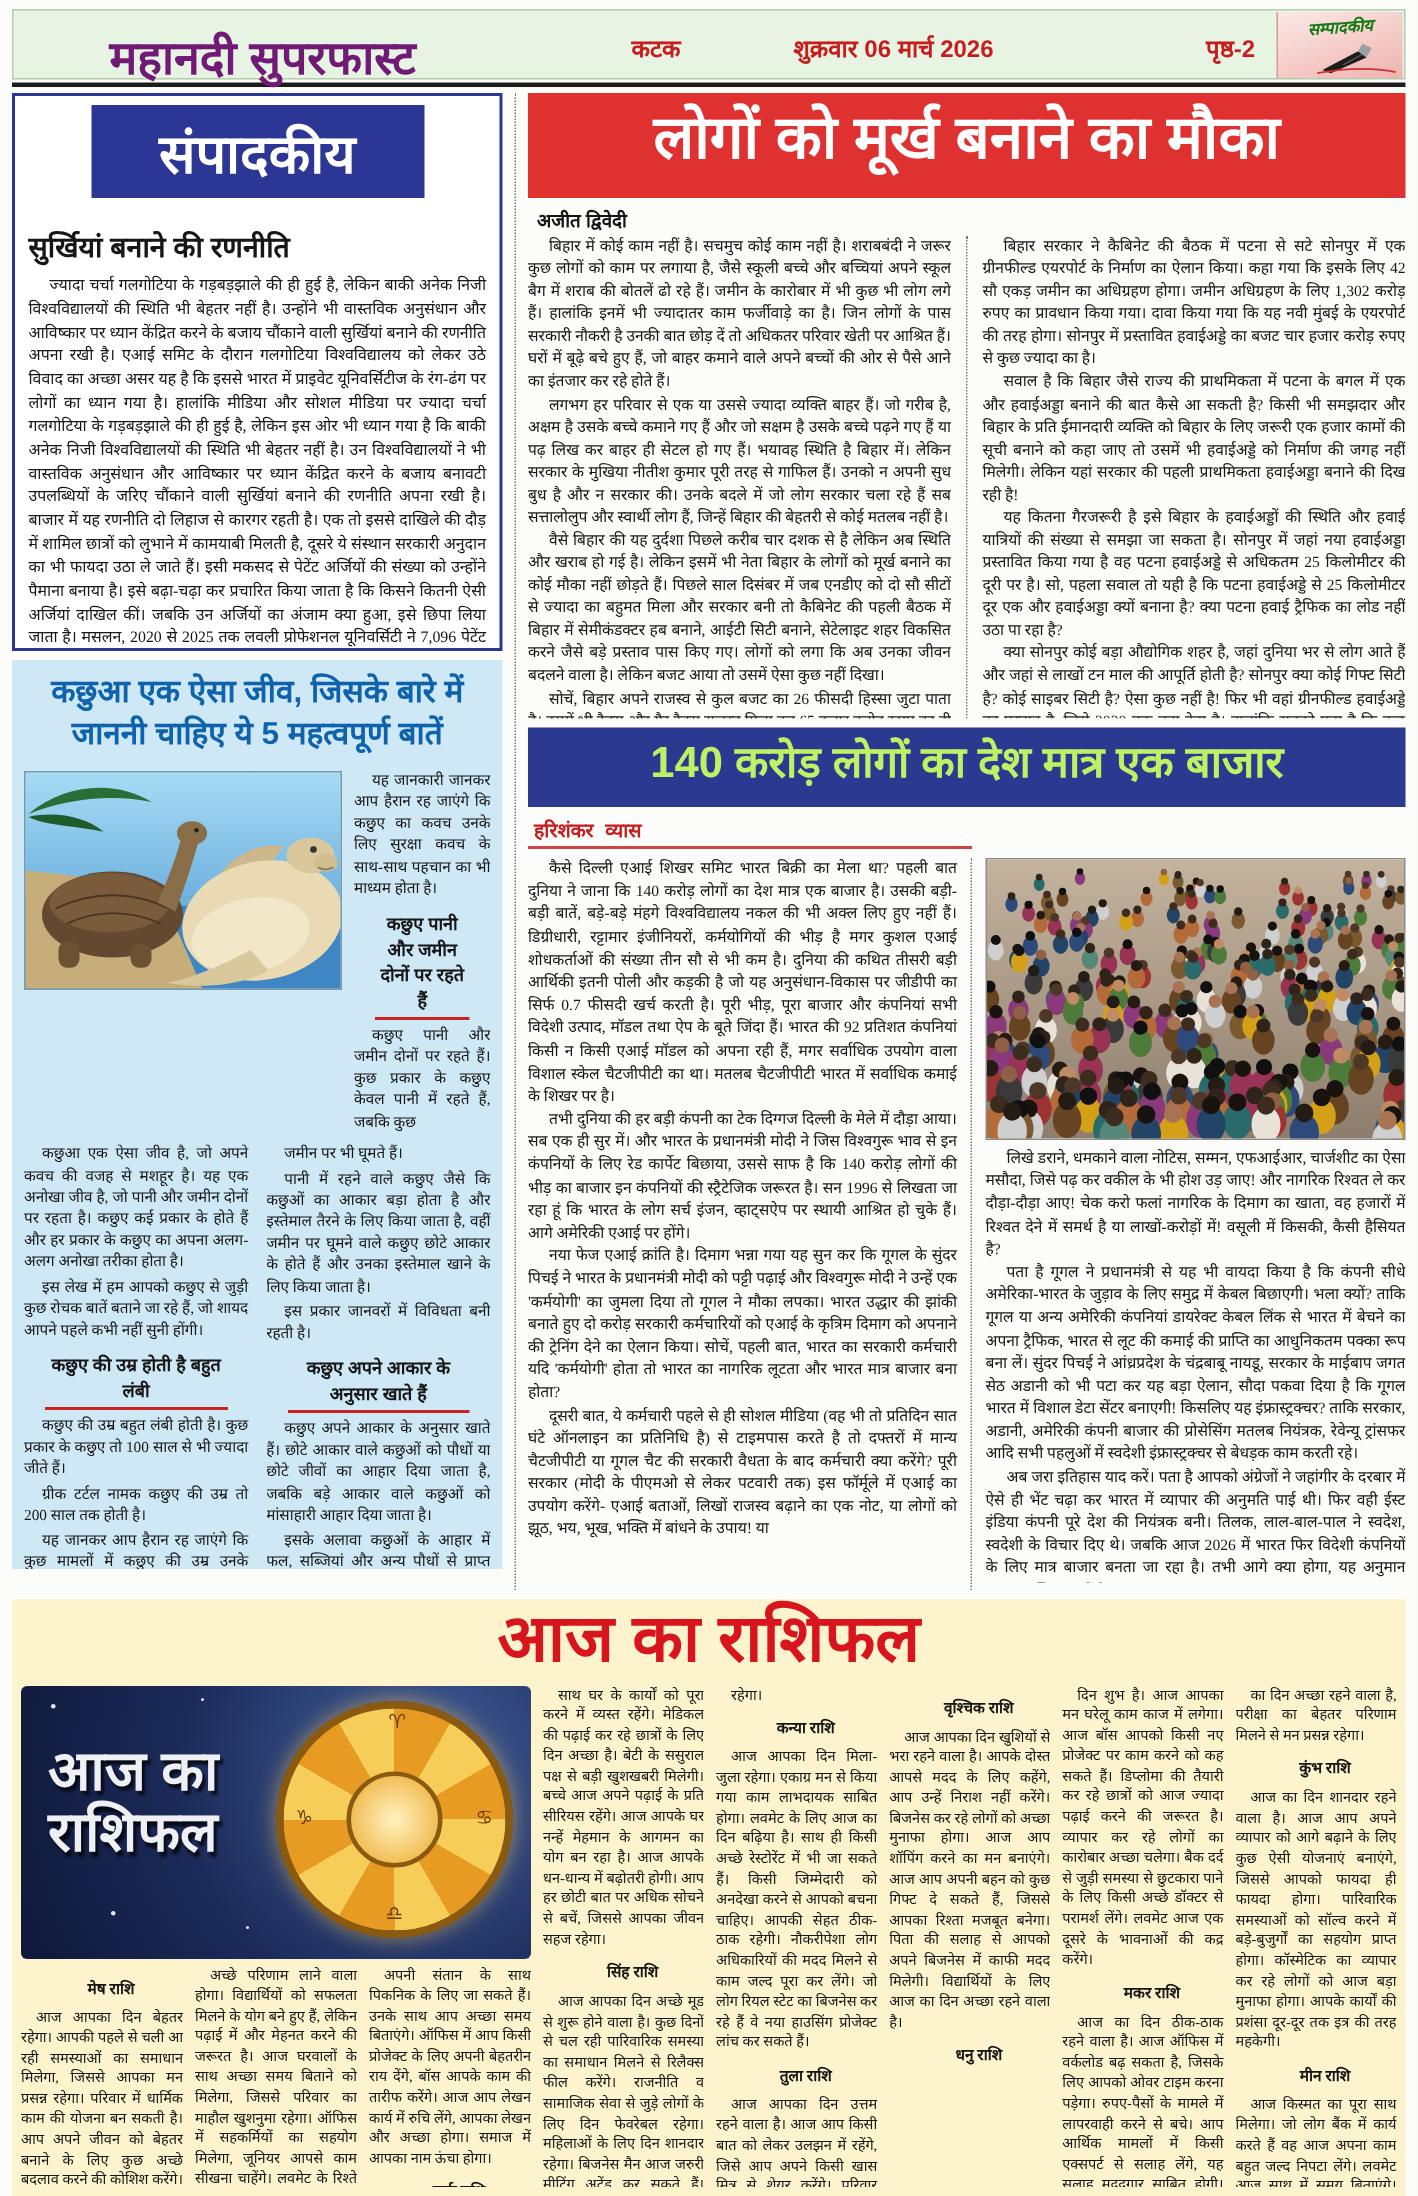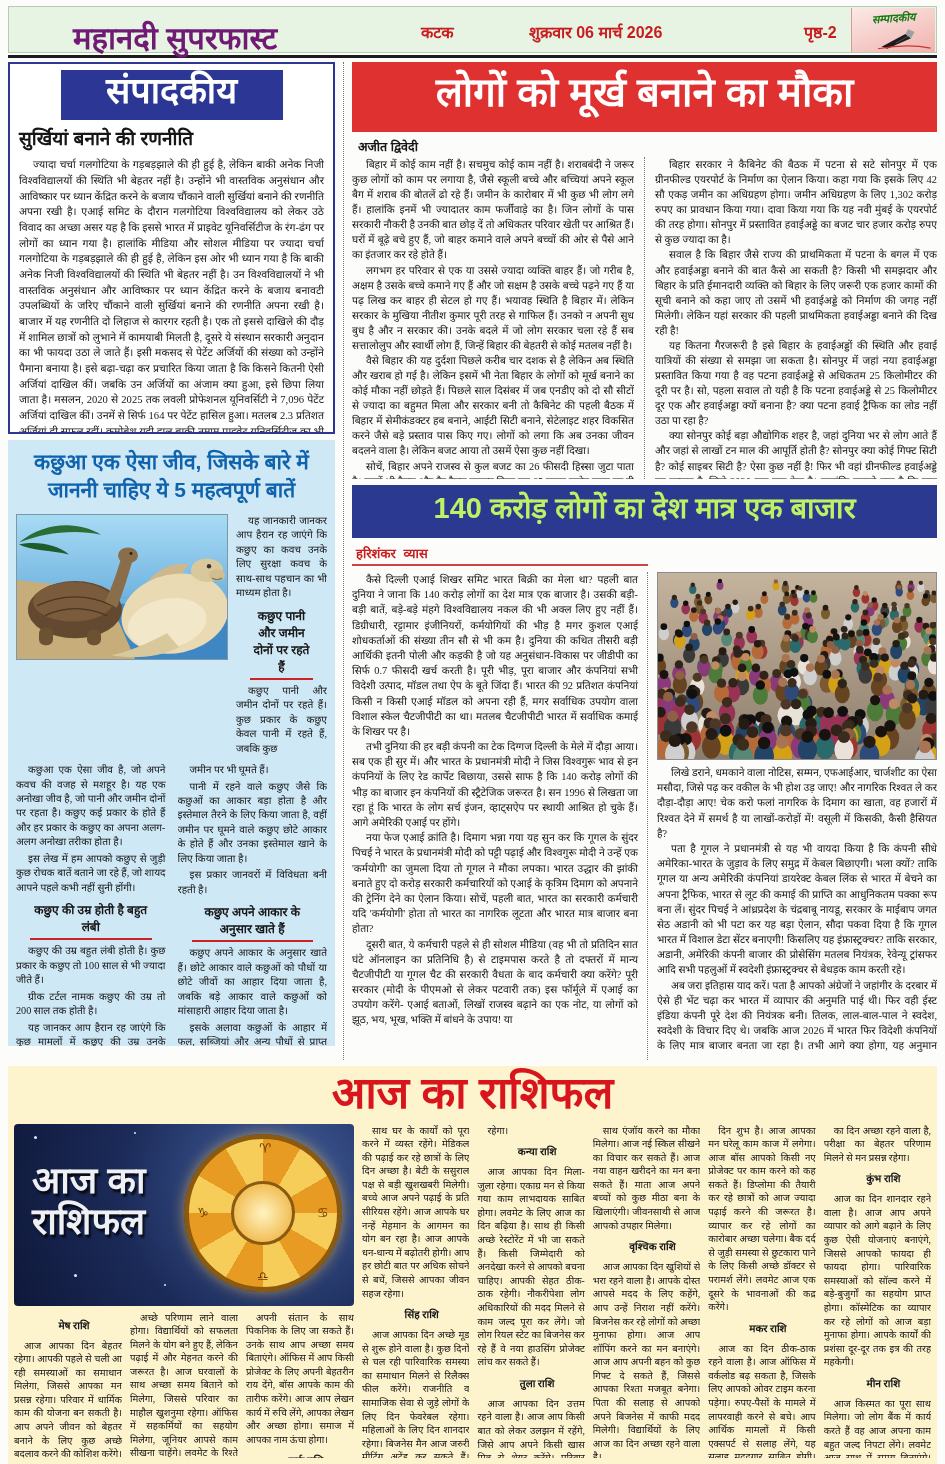--- a/index.html
+++ b/index.html
@@ -17,21 +17,21 @@
   .m-logo-label{color:#157a15;font-weight:bold;font-style:italic;font-size:11px;font-family:"Liberation Sans",sans-serif;text-align:center;transform:rotate(-4deg);padding-top:2px;}
   .m-logo svg{position:absolute;right:3px;bottom:1px;width:56px;height:24px;}
   .top-rule{border-top:3px solid #1c1c1c;margin:2px 0 4px;}
 
   .content{display:flex;}
   .left-col{width:327px;flex:none;}
   .right-col{flex:1;margin-left:8px;border-left:1px dotted #777;padding-left:8px;min-width:0;}
 
   
   .editorial{border:2px solid #2c3694;background:#fff;height:372px;padding:5px 9px;overflow:hidden;margin-bottom:6px;}
-  .ed-banner{background:#2c3694;color:#fff;width:222px;margin:1px auto 5px;text-align:center;font-family:"Liberation Sans",sans-serif;font-weight:bold;font-size:36px;padding:0 0 9px;line-height:1.15;}
+  .ed-banner{background:#2c3694;color:#fff;width:222px;margin:1px auto 19px;text-align:center;font-family:"Liberation Sans",sans-serif;font-weight:bold;font-size:36px;padding:12px 0 9px;line-height:1.15;}
   .ed-headline{font-family:"Liberation Sans",sans-serif;font-weight:bold;font-size:19px;margin:0 0 6px;}
   .para{font-size:10.6px;line-height:1.48;text-align:justify;margin:0;text-indent:14px;}
 
   
   .turtle{background:#cfe8f6;height:606px;padding:4px 8px;overflow:hidden;}
   .t-headline{color:#0f63ad;font-family:"Liberation Sans",sans-serif;font-weight:bold;font-size:21px;line-height:1.35;text-align:center;margin:4px 4px 9px;}
   .t-top{display:flex;gap:8px;justify-content:space-between;}
   .t-photo{width:212px;height:146px;flex:none;border:1px solid #7d96a8;background:#9fd4f2;}
   .t-photo svg{width:100%;height:100%;display:block;}
   .t-side{flex:1;min-width:0;overflow:hidden;}
@@ -753,21 +753,20 @@
             <p class="para">आज आपका दिन अच्छे मूड से शुरू होने वाला है। कुछ दिनों से चल रही पारिवारिक समस्या का समाधान मिलने से रिलैक्स फील करेंगे। राजनीति व सामाजिक सेवा से जुड़े लोगों के लिए दिन फेवरेबल रहेगा। महिलाओं के लिए दिन शानदार रहेगा। बिजनेस मैन आज जरुरी मीटिंग अटेंड कर सकते हैं। आज किसी से लिए उधार से छुटकारा मिलेगा। आज सिर दर्द की समस्या से आपको राहत मिलेगी। कुल मिलाकर आज आपका दिन बेहतरीन</p>
           </div>
           <div class="horo-col">
             <p class="para">रहेगा।</p>
             <div class="rashi-head">कन्या राशि</div>
             <p class="para">आज आपका दिन मिला-जुला रहेगा। एकाग्र मन से किया गया काम लाभदायक साबित होगा। लवमेट के लिए आज का दिन बढ़िया है। साथ ही किसी अच्छे रेस्टोरेंट में भी जा सकते हैं। किसी जिम्मेदारी को अनदेखा करने से आपको बचना चाहिए। आपकी सेहत ठीक-ठाक रहेगी। नौकरीपेशा लोग अधिकारियों की मदद मिलने से काम जल्द पूरा कर लेंगे। जो लोग रियल स्टेट का बिजनेस कर रहे हैं वे नया हाउसिंग प्रोजेक्ट लांच कर सकते हैं।</p>
             <div class="rashi-head">तुला राशि</div>
             <p class="para">आज आपका दिन उत्तम रहने वाला है। आज आप किसी बात को लेकर उलझन में रहेंगे, जिसे आप अपने किसी खास मित्र से शेयर करेंगे। परिवार वालों के साथ बाहर मूवी का प्लान बन सकता है। दोस्तों की बर्थडे पार्टी में जाएंगे जहां बाकी दोस्तों के</p>
           </div>
           <div class="horo-col">
-            <p class="para">साथ एंजॉय करने का मौका मिलेगा। आज नई स्किल सीखने का विचार कर सकते हैं। आज नया वाहन खरीदने का मन बना सकते हैं। माता आज अपने बच्चों को कुछ मीठा बना के खिलाएंगी। जीवनसाथी से आज आपको उपहार मिलेगा।</p>
             <div class="rashi-head">वृश्चिक राशि</div>
             <p class="para">आज आपका दिन खुशियों से भरा रहने वाला है। आपके दोस्त आपसे मदद के लिए कहेंगे, आप उन्हें निराश नहीं करेंगे। बिजनेस कर रहे लोगों को अच्छा मुनाफा होगा। आज आप शॉपिंग करने का मन बनाएंगे। आज आप अपनी बहन को कुछ गिफ्ट दे सकते हैं, जिससे आपका रिश्ता मजबूत बनेगा। पिता की सलाह से आपको अपने बिजनेस में काफी मदद मिलेगी। विद्यार्थियों के लिए आज का दिन अच्छा रहने वाला है।</p>
             <div class="rashi-head">धनु राशि</div>
           </div>
           <div class="horo-col">
             <p class="para">दिन शुभ है। आज आपका मन घरेलू काम काज में लगेगा। आज बॉस आपको किसी नए प्रोजेक्ट पर काम करने को कह सकते हैं। डिप्लोमा की तैयारी कर रहे छात्रों को आज ज्यादा पढ़ाई करने की जरूरत है। व्यापार कर रहे लोगों का कारोबार अच्छा चलेगा। बैक दर्द से जुड़ी समस्या से छुटकारा पाने के लिए किसी अच्छे डॉक्टर से परामर्श लेंगे। लवमेट आज एक दूसरे के भावनाओं की कद्र करेंगे।</p>
             <div class="rashi-head">मकर राशि</div>
             <p class="para">आज का दिन ठीक-ठाक रहने वाला है। आज ऑफिस में वर्कलोड बढ़ सकता है, जिसके लिए आपको ओवर टाइम करना पड़ेगा। रुपए-पैसों के मामले में लापरवाही करने से बचे। आप आर्थिक मामलों में किसी एक्सपर्ट से सलाह लेंगे, यह सलाह मददगार साबित होगी। आज धार्मिक कार्यक्रमों में आपकी रूचि रहेगी। छात्रों के लिए आज</p>
           </div>
           <div class="horo-col">

